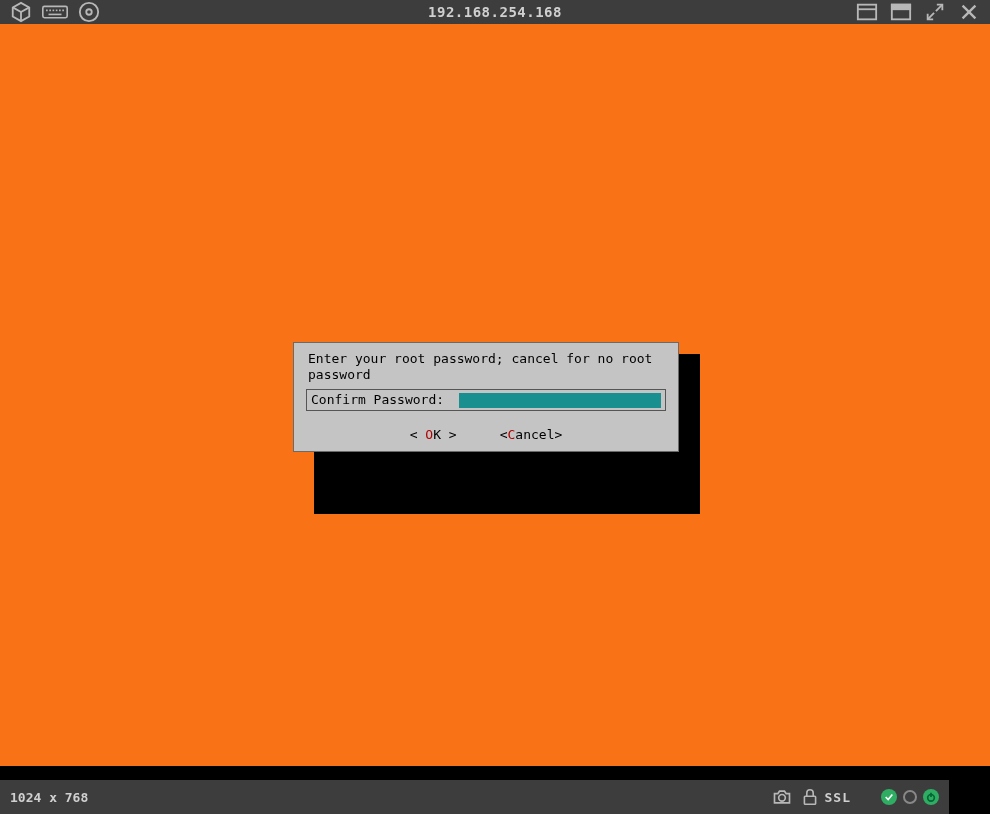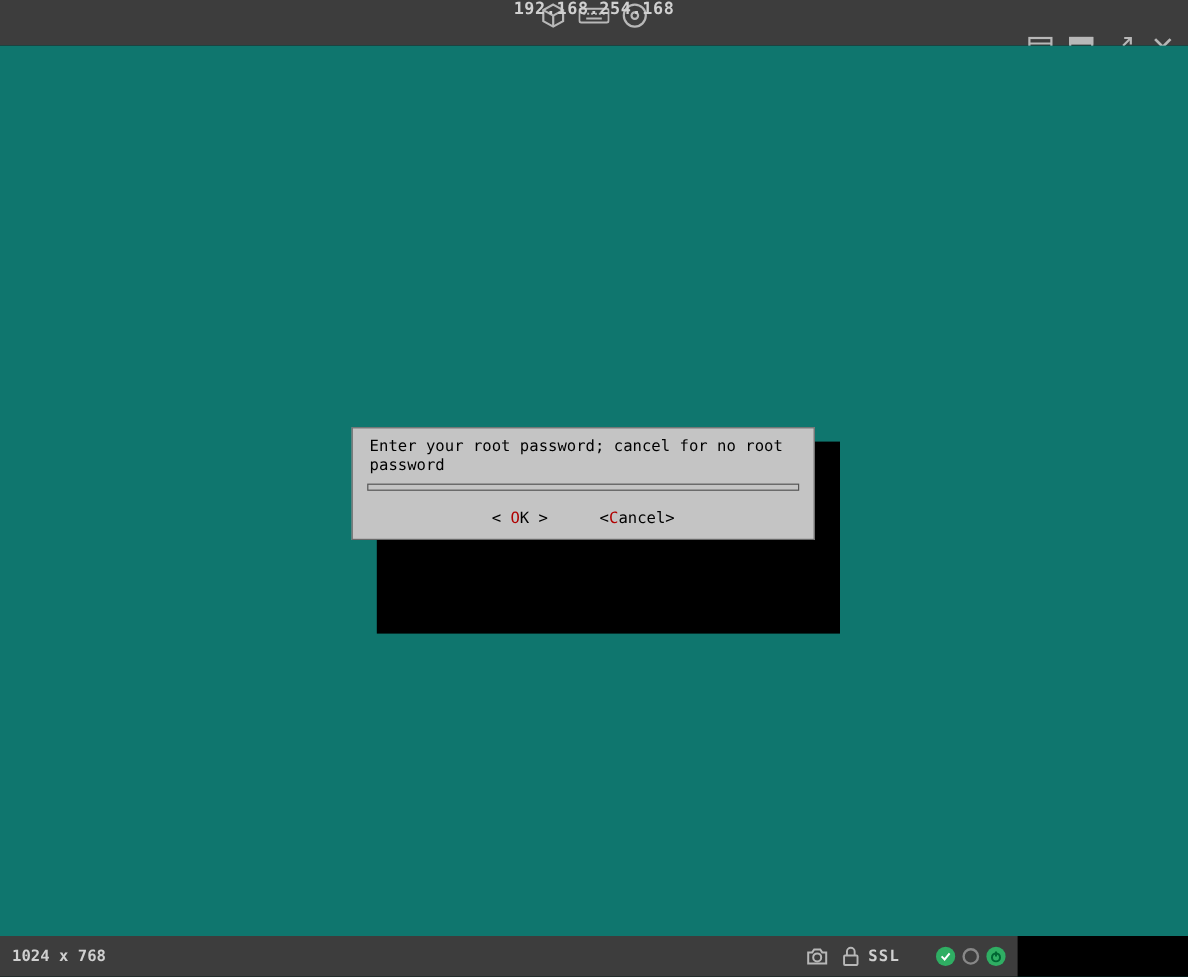--- a/index.html
+++ b/index.html
@@ -1,27 +1,26 @@
 <!DOCTYPE html>
 <html><head>
 <meta charset="utf-8">
 <style>
   * { margin: 0; padding: 0; box-sizing: border-box; }
   html, body { width: 990px; height: 814px; overflow: hidden; font-family: "DejaVu Sans Mono", "Courier New", monospace; }
   body { background: #000; }
 
   
   .topbar {
-    height: 38px;
+    height: 24px;
     background: #3d3d3d;
     display: flex;
     align-items: center;
     padding: 0 8px;
     position: relative;
-    flex-direction: column;
   }
   .topbar .left-icons { display: flex; gap: 8px; align-items: center; }
   .topbar .right-icons { display: flex; gap: 8px; align-items: center; margin-left: auto; }
   .topbar .title {
     position: absolute;
     left: 50%;
     transform: translateX(-50%);
     color: #d0d0d0;
     font-weight: bold;
     font-size: 14px;
@@ -32,21 +31,21 @@
     display: flex; align-items: center; justify-content: center;
     color: #b8b8b8;
     cursor: pointer;
   }
   .tb-icon svg { display: block; }
 
   
   .viewport {
     width: 990px;
     height: 742px;
-    background: #0f766e;
+    background: #f97316;
     position: relative;
   }
 
   
   .dialog-shadow {
     position: absolute;
     top: 330px; left: 314px;
     width: 386px; height: 160px;
     background: #000;
   }
@@ -108,21 +107,21 @@
     cursor: pointer;
     color: #000;
     white-space: pre;
   }
   .hot { color: #b00000; }
 
   
   .bottombar {
     position: absolute;
     bottom: 0; left: 0;
-    width: 848px; height: 34px;
+    width: 949px; height: 34px;
     background: #3d3d3d;
     display: flex;
     align-items: center;
     padding: 0 10px;
     color: #d0d0d0;
     font-size: 13px;
     font-weight: bold;
   }
   .bottombar .spacer { flex: 1; }
   .bb-icon {
@@ -210,20 +209,24 @@
 
   <div class="viewport">
 
     <div class="dialog-shadow"></div>
 
     <div class="dialog">
       <div class="dialog-inner">
         <div class="dialog-msg">Enter your root password; cancel for no root password</div>
 
         <div class="field-box">
+          <div class="field-row">
+            <span class="field-label">Confirm Password:</span>
+            <div class="pw-unfocused"></div>
+          </div>
         </div>
       </div>
 
       <div class="dialog-buttons">
         <span class="btn"><span>&lt; </span><span class="hot">O</span><span>K</span><span> &gt;</span></span>
         <span class="btn"><span>&lt;</span><span class="hot">C</span><span>ancel</span><span>&gt;</span></span>
       </div>
     </div>
 
   </div>

